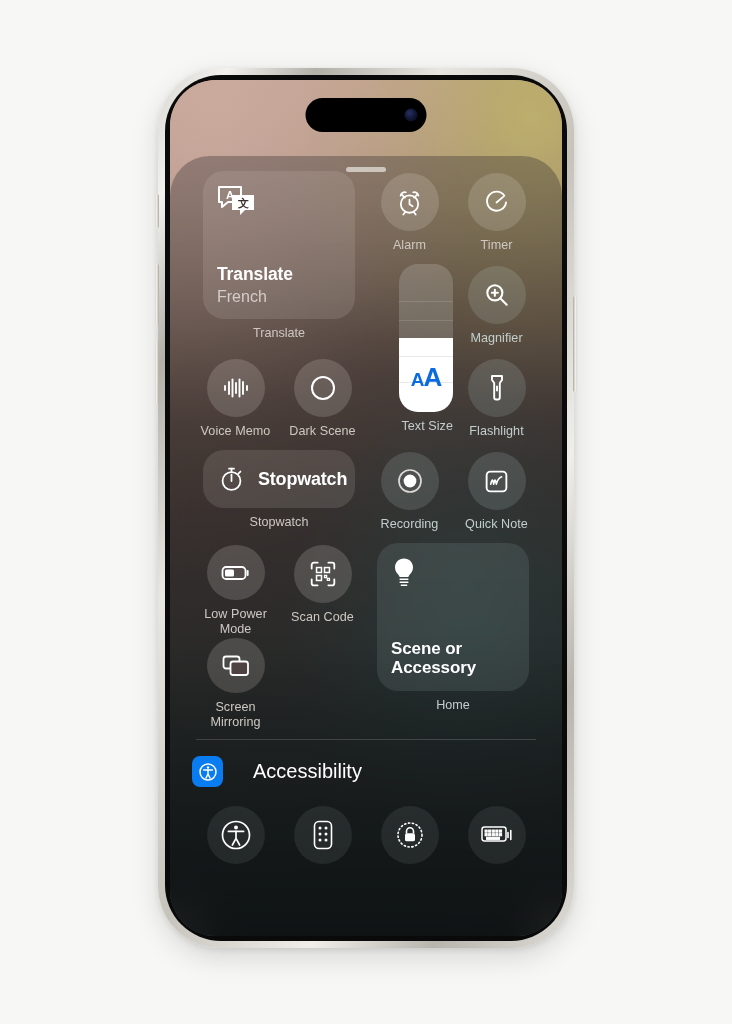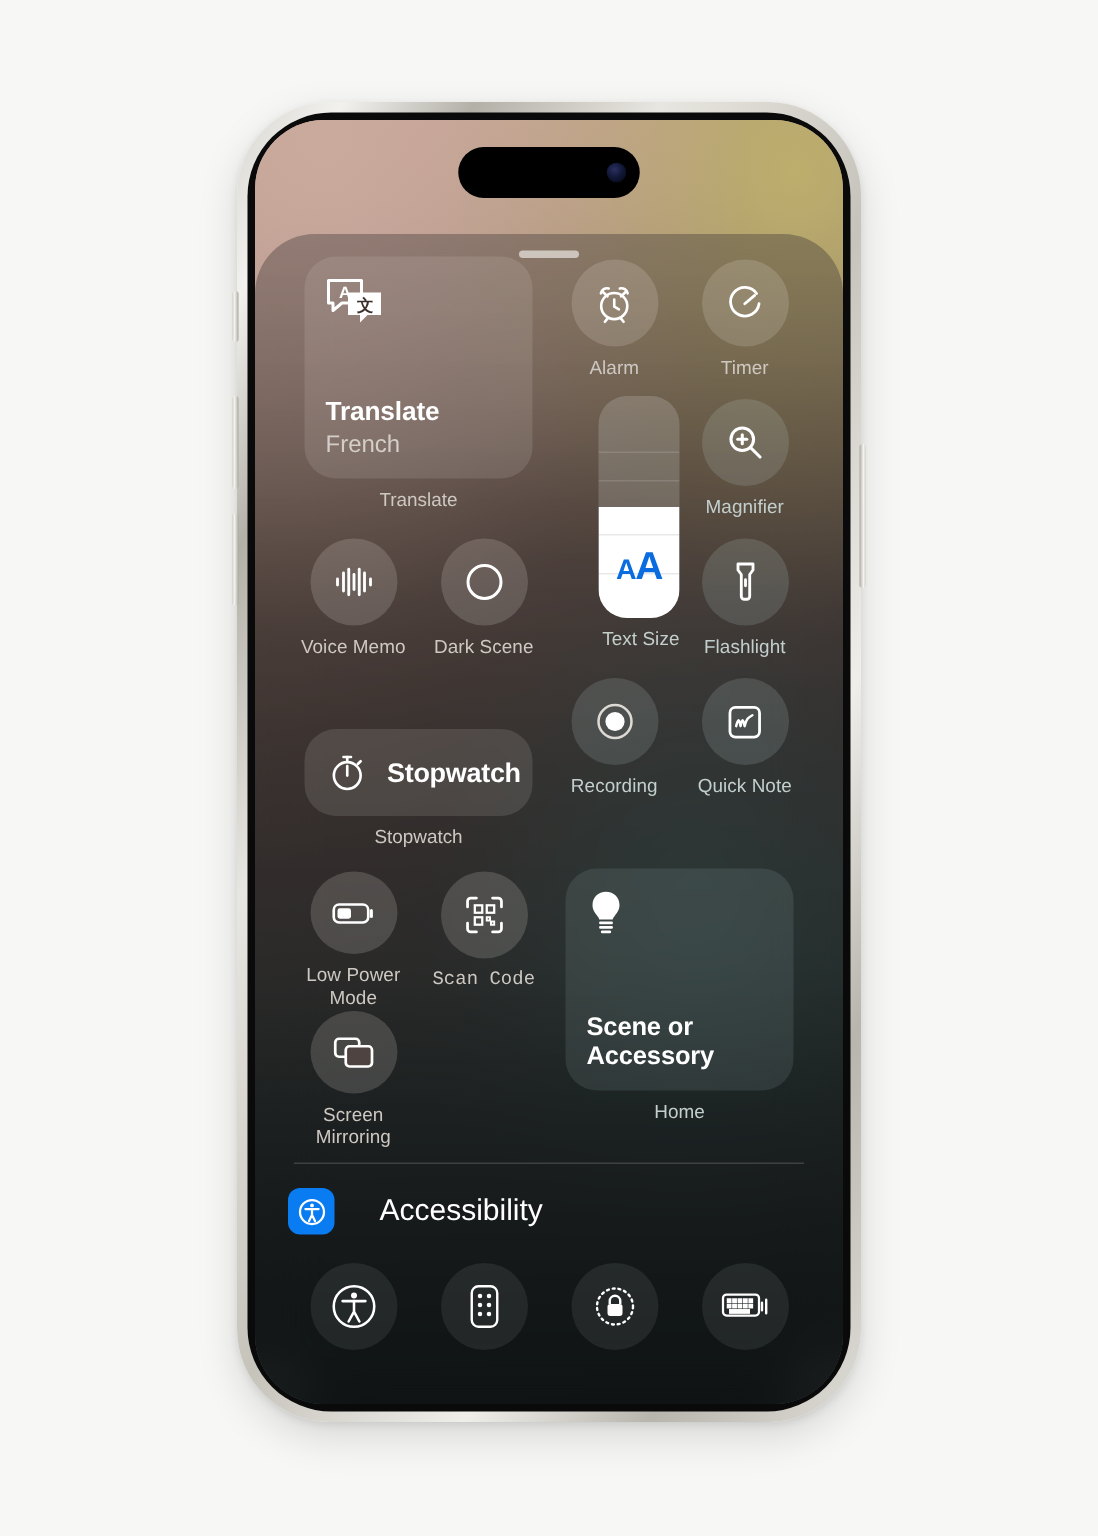--- a/index.html
+++ b/index.html
@@ -457,21 +457,21 @@
             <span>
               <svg width="26" height="28" viewBox="0 0 26 28" fill="none" stroke="#fff" stroke-width="1.9" stroke-linejoin="round">
                 <path d="M8 2h10v4l-2.2 3v14.5a2 2 0 0 1-2 2h-1.6a2 2 0 0 1-2-2V9L8 6z"></path>
                 <line x1="13" y1="12.5" x2="13" y2="16.5" stroke-linecap="round"></line>
               </svg>
             </span>
           </div>
           <span class="ctl-label teal">Flashlight</span>
         </div>
 
-        <div class="cell span2" style="grid-column:1 / span 2; grid-row:4;margin-top:36px;">
+        <div class="cell span2" style="grid-column:1 / span 2; grid-row:4;">
           <div class="tile tile-stopwatch">
             <span>
               <svg width="27" height="27" viewBox="0 0 26 26" fill="none" stroke="#fff" stroke-width="1.7" stroke-linecap="round">
                 <circle cx="13" cy="14.5" r="8.6"></circle>
                 <path d="M13 14.5V8.4"></path>
                 <path d="M10.6 2.6h4.8"></path>
                 <path d="M13 2.6v3.2"></path>
                 <path d="M19.8 7.1l1.8-1.8"></path>
               </svg>
             </span>
@@ -510,21 +510,21 @@
               <svg width="32" height="22" viewBox="0 0 32 20" fill="none" stroke="#fff">
                 <rect x="2.5" y="4" width="23" height="12" rx="3.6" stroke-width="1.8"></rect>
                 <rect x="5" y="6.5" width="9" height="7" rx="1.6" fill="#fff" stroke="none"></rect>
                 <path d="M27.6 8v4" stroke-width="2" stroke-linecap="round"></path>
               </svg>
             </span>
           </div>
           <span class="ctl-label">Low Power Mode</span>
         </div>
 
-        <div class="cell" style="grid-column:2; grid-row:5;font-family:Liberation Mono, monospace;">
+        <div class="cell" style="grid-column:2; grid-row:5;">
           <div class="round-ctl">
             <span>
               <svg width="28" height="28" viewBox="0 0 26 26" fill="none" stroke="#fff" stroke-width="1.7" stroke-linecap="round">
                 <path d="M2.5 8V4.5a2 2 0 0 1 2-2H8"></path>
                 <path d="M18 2.5h3.5a2 2 0 0 1 2 2V8"></path>
                 <path d="M23.5 18v3.5a2 2 0 0 1-2 2H18"></path>
                 <path d="M8 23.5H4.5a2 2 0 0 1-2-2V18"></path>
                 <rect x="7" y="7" width="4.6" height="4.6" stroke-width="1.4"></rect>
                 <rect x="14.4" y="7" width="4.6" height="4.6" stroke-width="1.4"></rect>
                 <rect x="7" y="14.4" width="4.6" height="4.6" stroke-width="1.4"></rect>

